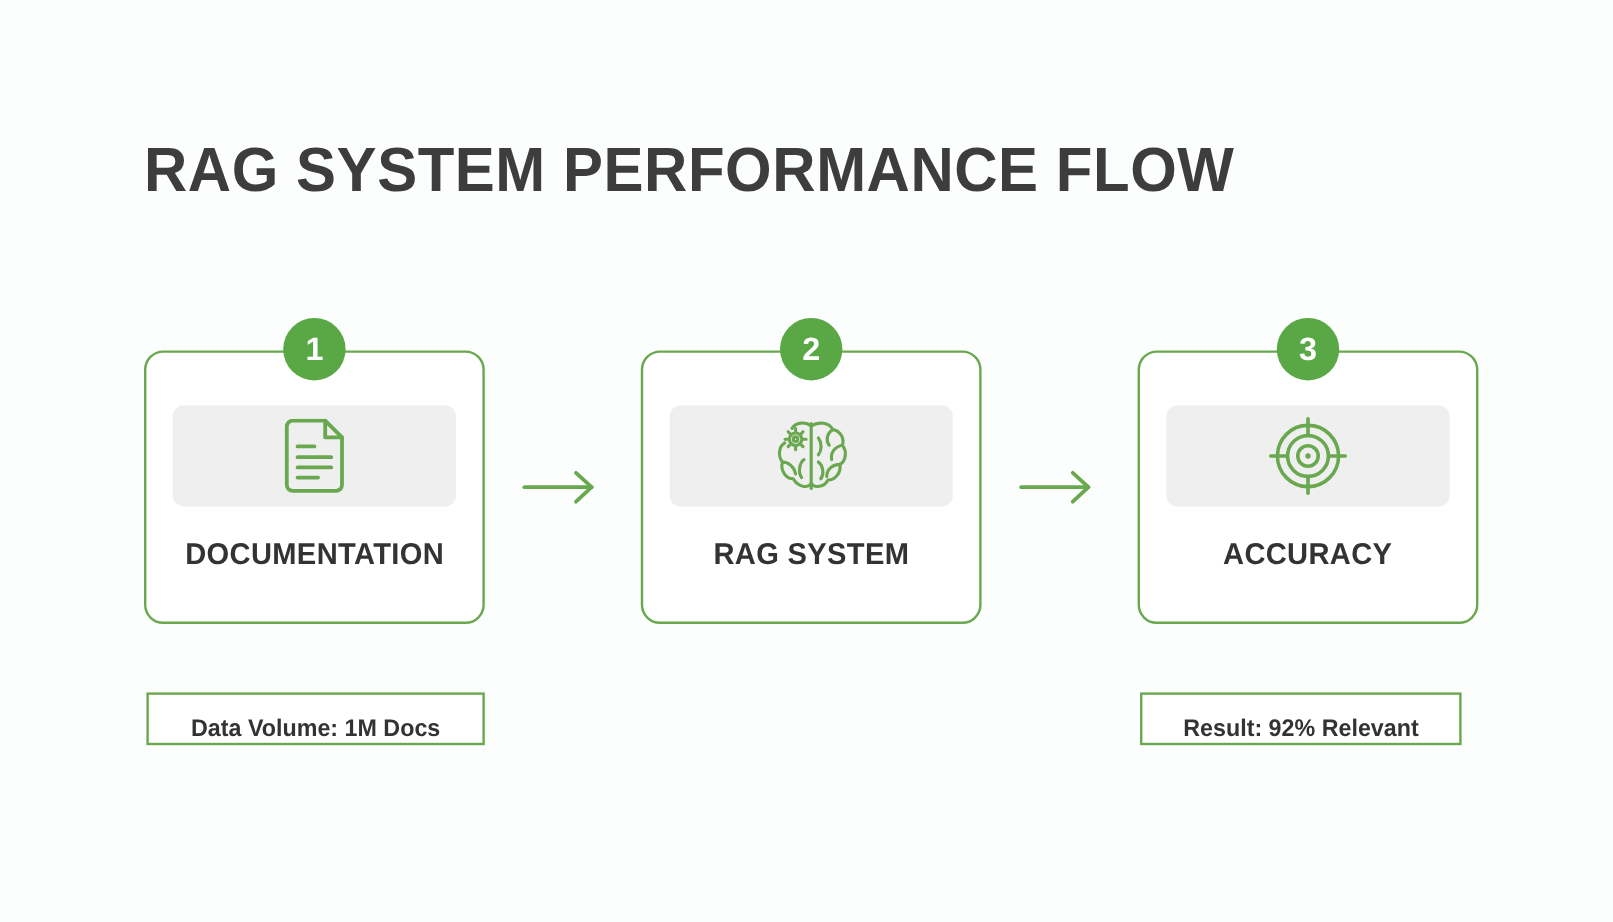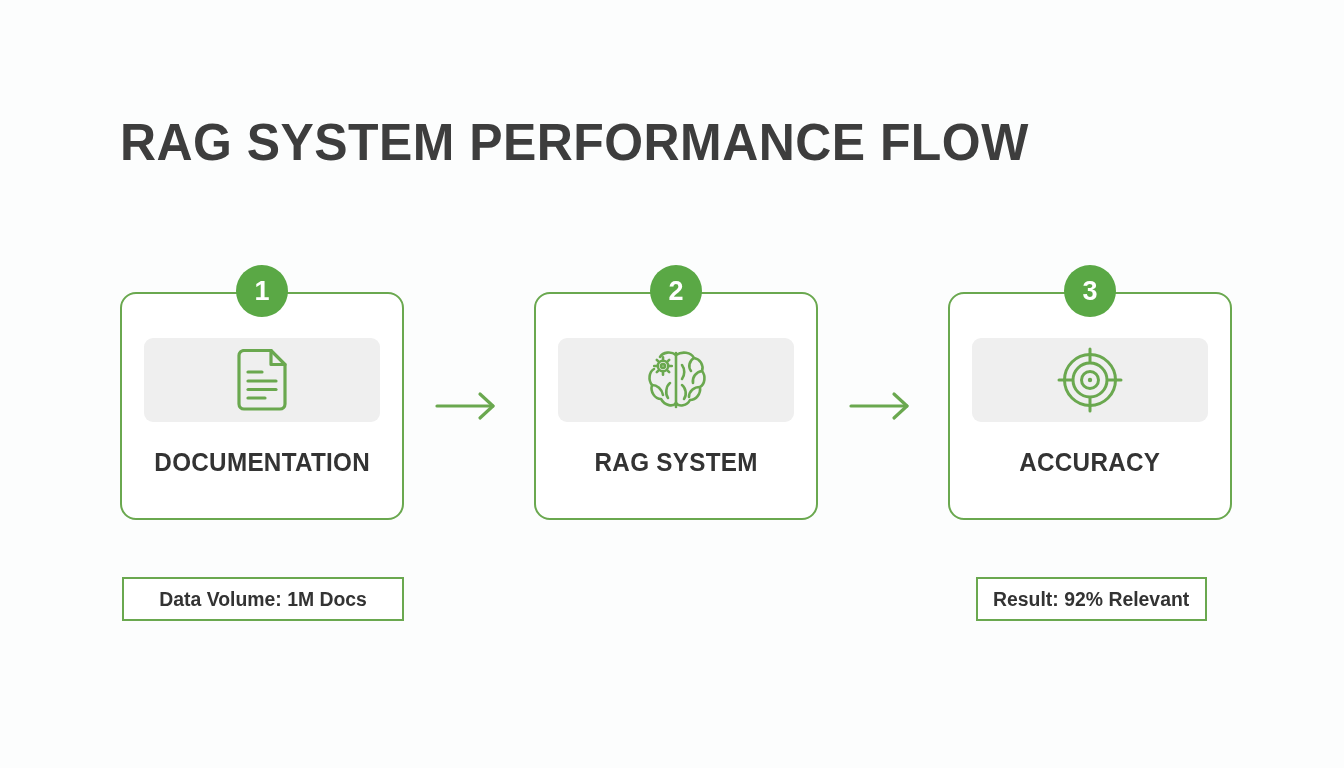--- a/index.html
+++ b/index.html
@@ -96,33 +96,33 @@
   .arrow svg { display:block; }
 
   
   .stat {
     position:absolute;
     top:577px;
     height:44px;
     border:2px solid #6aa84f;
     background:#ffffff;
     display:flex;
-    align-items:center;
+    align-items:flex-end;
     justify-content:center;
     padding:0 22px;
   }
   .stat-text {
     font-size:20px;
     font-weight:bold;
     color:#333333;
     white-space:nowrap;
     transform:scaleX(0.97);
   }
   #stat-left  { left:122px; width:282px; }
-  #stat-right { left:976px; width:231px; }
+  #stat-right { left:950px; width:268px; }
 </style>
 </head>
 <body>
 
 <div id="stage">
 
   <div class="title">RAG SYSTEM PERFORMANCE FLOW</div>
 
   <div class="flow">
 

